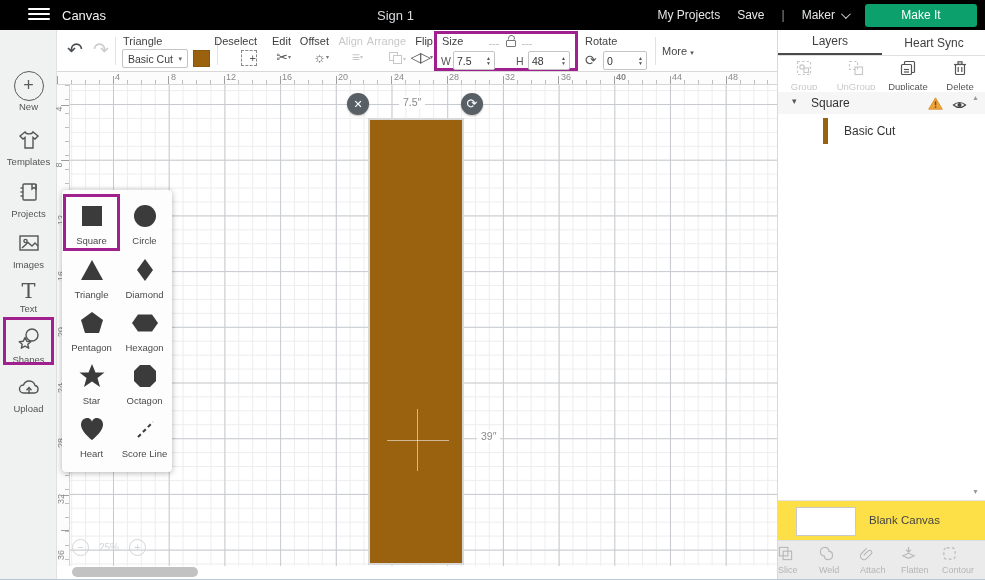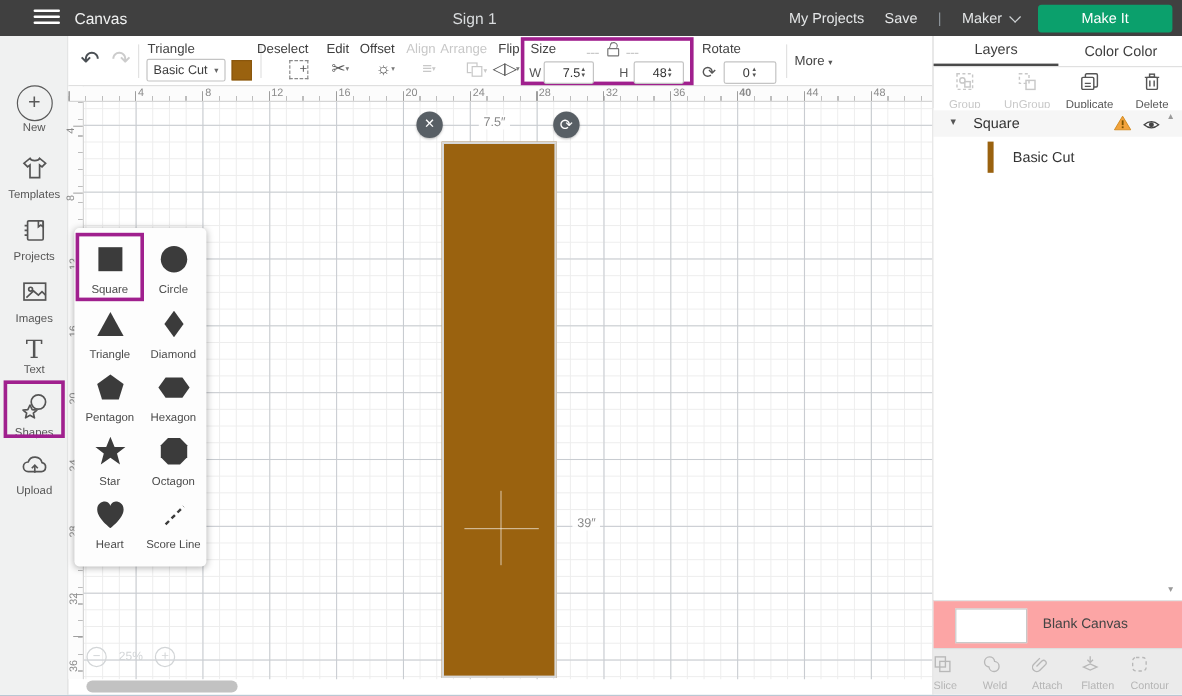--- a/index.html
+++ b/index.html
@@ -4,21 +4,21 @@
 <style>
   :root{
     --purple:#A0208E; --green:#0BA06C; --brown:#9A620F; --warn:#F2A33C;
     --ink:#3c3c3c; --dim:#9b9b9b; --disabled:#c8c8c8; --line:#dcdcdc;
   }
   *{margin:0;padding:0;box-sizing:border-box;font-family:"Liberation Sans",sans-serif;}
   body{background:#fff;}
   .app{position:relative;width:985px;height:580px;overflow:hidden;background:#fff;border-bottom:1px solid #b9c7d3;}
 
   
-  .topbar{position:absolute;left:0;top:0;width:985px;height:30px;background:#404040;color:#e9eaeb;}
+  .topbar{position:absolute;left:0;top:0;width:985px;height:30px;background:#000000;color:#e9eaeb;}
   .hamburger{position:absolute;left:28px;top:8px;width:22px;height:14px;cursor:pointer;}
   .hamburger i{display:block;height:2px;background:#fff;margin-bottom:3px;border-radius:1px;}
   .tb-canvas{position:absolute;left:62px;top:8px;font-size:13px;color:#f0f1f1;}
   .tb-title{position:absolute;left:377px;top:8px;font-size:13px;color:#d9dcde;}
   .tb-right{position:absolute;right:8px;top:0;height:30px;display:flex;align-items:center;gap:17px;font-size:12px;color:#e4e6e7;}
   .tb-link{cursor:pointer;}
   .tb-sep{color:#8d959b;}
   .machine{display:flex;align-items:center;gap:6px;cursor:pointer;}
   .chev{width:7px;height:7px;border-right:1.5px solid #cfd3d5;border-bottom:1.5px solid #cfd3d5;transform:rotate(45deg) translateY(-2px);}
   .makeit{background:var(--green);color:#fff;border:none;border-radius:3px;width:112px;height:23px;font-size:12px;cursor:pointer;}
@@ -42,21 +42,21 @@
   .arrange-ic{position:relative;display:inline-block;margin-top:5px;width:14px;height:12px;}
   .arrange-ic i{position:absolute;width:9px;height:9px;border:1px solid var(--disabled);background:#fff;}
   .arrange-ic i:first-child{left:0;top:0;} .arrange-ic i:last-child{left:4px;top:3px;}
   .flip-ic{letter-spacing:-1px;font-size:11px;}
 
   .sizebox{position:absolute;left:377px;top:1px;width:144px;height:40px;border:3px solid var(--purple);}
   .lock{position:absolute;left:447px;top:5px;width:14px;height:13px;}
   .lock .shackle{position:absolute;left:4px;top:0;width:7px;height:6px;border:1.5px solid #777;border-bottom:none;border-radius:4px 4px 0 0;transform:rotate(14deg);}
   .lock .body{position:absolute;left:2px;top:5px;width:10px;height:7px;border:1.5px solid #777;border-radius:1px;background:#fff;}
   .lock-dash{position:absolute;top:14px;width:10px;border-top:1px dashed #c9c9c9;}
-  .field{position:absolute;top:21px;height:19px;border:1px solid #c4c4c4;border-radius:2px;background:#fff;display:flex;align-items:center;justify-content:space-between;padding:0 15px;font-size:10.5px;color:#333;cursor:text;}
+  .field{position:absolute;top:21px;height:19px;border:1px solid #c4c4c4;border-radius:2px;background:#fff;display:flex;align-items:center;justify-content:space-between;padding:0 3px;font-size:10.5px;color:#333;cursor:text;}
   .stepper{display:flex;flex-direction:column;line-height:5px;font-size:5px;color:#555;cursor:pointer;}
   .f-label{position:absolute;top:25px;font-size:10.5px;color:#555;}
   .rot-ic{position:absolute;left:528px;top:22px;font-size:14px;color:#555;}
   .more{position:absolute;left:605px;top:15px;font-size:11px;color:#444;cursor:pointer;}
 
   
   .sidebar{position:absolute;left:0;top:30px;width:57px;height:550px;background:#f0f1f1;border-right:1px solid #e1e1e1;}
   .sb-item{position:absolute;left:0;width:57px;text-align:center;cursor:pointer;color:#555;}
   .sb-item .lbl{display:block;font-size:9.5px;color:#555;}
   .newcirc{display:inline-block;width:30px;height:30px;border:1.5px solid #5a5a5a;border-radius:50%;font-size:18px;line-height:27px;color:#5a5a5a;}
@@ -115,21 +115,21 @@
   .layerlist{position:absolute;left:0;top:60px;width:208px;height:410px;background:#fff;}
   .lgroup{position:absolute;left:0;top:2px;width:208px;height:22px;background:#f6f6f6;cursor:pointer;}
   .lg-caret{position:absolute;left:14px;top:4px;font-size:9px;color:#555;}
   .lg-name{position:absolute;left:33px;top:4px;font-size:12px;color:#333;}
   .lg-warn{position:absolute;left:150px;top:4px;} .lg-eye{position:absolute;left:174px;top:5px;cursor:pointer;}
   .litem{position:absolute;left:0;top:24px;width:208px;height:34px;background:#fff;cursor:pointer;}
   .li-bar{position:absolute;left:45px;top:4px;width:5px;height:26px;background:var(--brown);}
   .li-name{position:absolute;left:66px;top:10px;font-size:12px;color:#333;}
   .scrollup{position:absolute;left:194px;top:4px;font-size:7px;color:#9a9a9a;cursor:pointer;}
   .scrolldn{position:absolute;left:194px;top:398px;font-size:7px;color:#9a9a9a;cursor:pointer;}
-  .blankrow{position:absolute;left:0;top:470px;width:208px;height:40px;border-top:1px solid #e3e3e3;background:#fca5a5;}
+  .blankrow{position:absolute;left:0;top:470px;width:208px;height:40px;border-top:1px solid #e3e3e3;background:#fde047;}
   .blank-swatch{position:absolute;left:18px;top:6px;width:60px;height:29px;background:#fff;border:1px solid #c9c9c9;cursor:pointer;}
   .blank-lbl{position:absolute;left:91px;top:13px;font-size:11.5px;color:#444;}
   .bottombar{position:absolute;left:0;top:510px;width:208px;height:40px;background:#ebebeb;border-top:1px solid #dedede;display:flex;}
   .bact{width:41px;cursor:default;}
   .bact svg{margin-top:5px;}
   .bact .lbl{display:block;font-size:9px;color:#b5b5b5;}
 </style>
 </head>
 <body>
 
@@ -389,21 +389,21 @@
       <svg width="28" height="28" viewBox="0 0 28 28" fill="none" stroke="#3b3b3b" stroke-width="2" stroke-dasharray="4 3">
           <line x1="7" y1="22" x2="22" y2="7"></line>
         </svg>
       <span class="lbl">Score Line</span>
     </div>
   </div>
 
   <div class="rpanel">
     <div class="tabs">
       <div class="tab active">Layers</div>
-      <div class="tab">Color Color</div>
+      <div class="tab">Heart Sync</div>
     </div>
     <div class="actions">
       <div class="act dis">
         <svg width="16" height="16" viewBox="0 0 16 16" fill="none" stroke="#c8c8c8" stroke-width="1.2">
             <rect x="1.5" y="1.5" width="13" height="13" stroke-dasharray="2.5 2"></rect>
             <circle cx="6" cy="7" r="2.2"></circle>
             <rect x="8" y="8" width="4.5" height="4.5"></rect>
           </svg>
         <span class="lbl">Group</span>
       </div>

